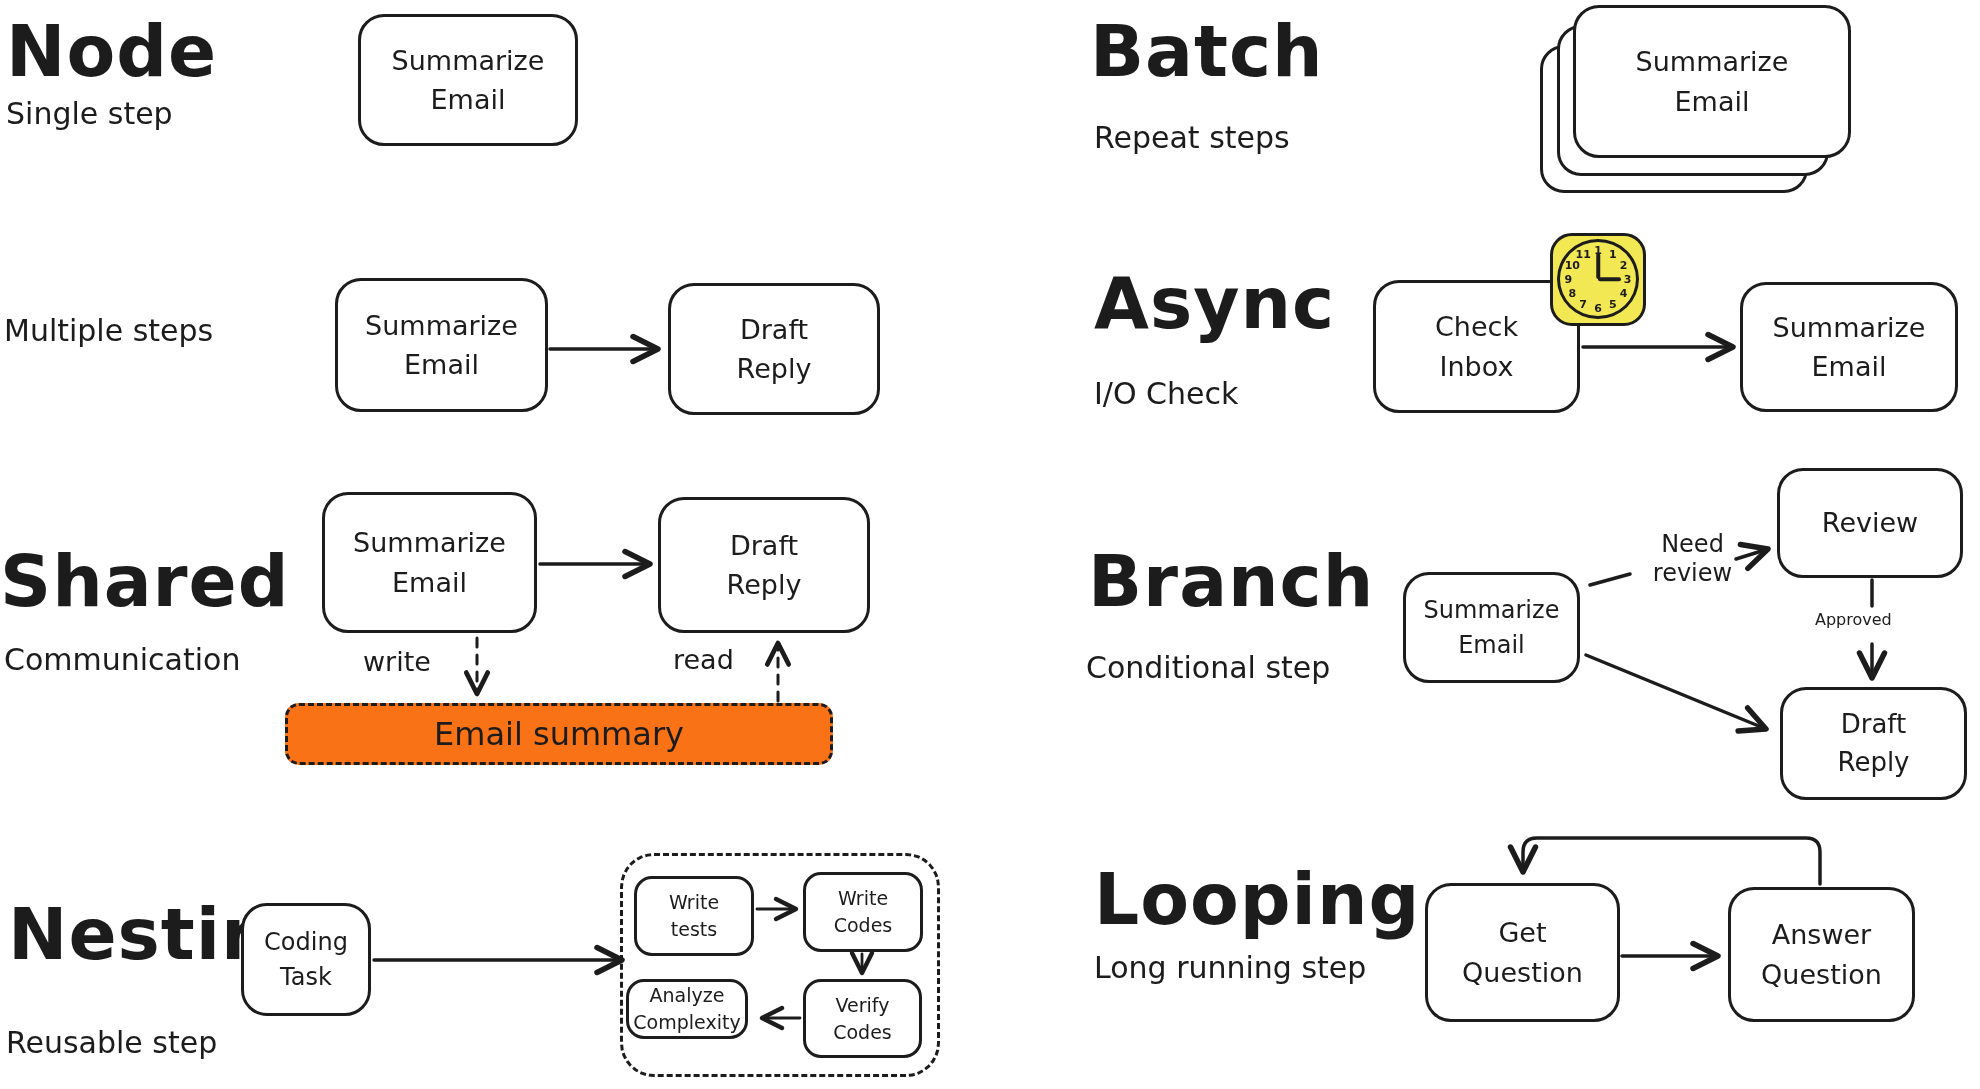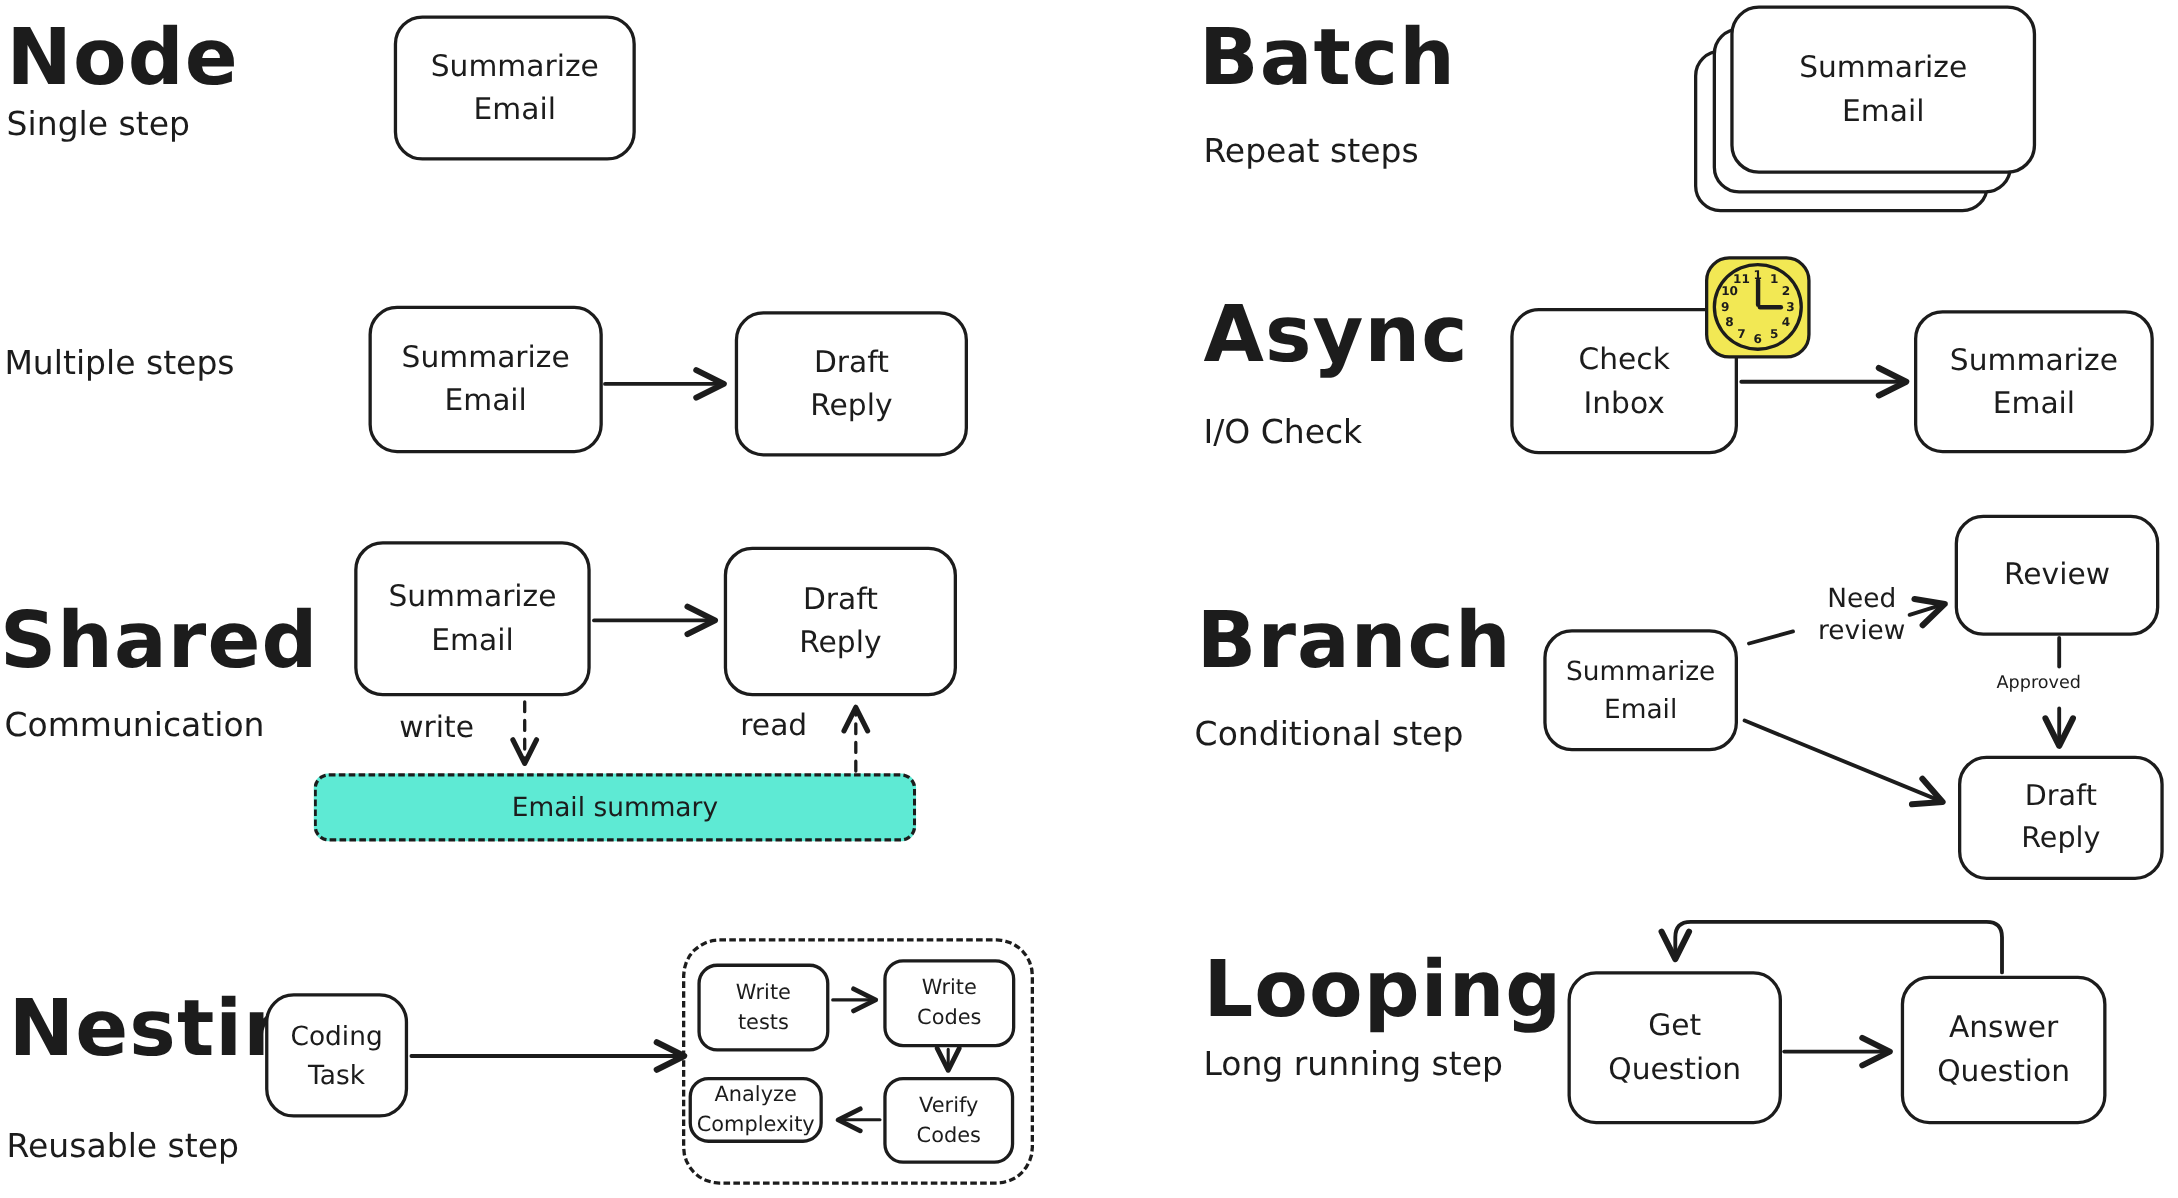--- a/index.html
+++ b/index.html
@@ -23,23 +23,23 @@
   }
   .box{
     position:absolute;border:3.5px solid var(--ink);border-radius:26px;background:#fff;
     display:flex;align-items:center;justify-content:center;text-align:center;
     white-space:pre-line;font-size:27px;line-height:1.45;color:var(--ink);
     box-sizing:border-box;z-index:3;
   }
   .box.small{font-size:19px;border-radius:18px;border-width:3px;line-height:1.4;}
   .box.md{font-size:24px;}
   .store{
-    position:absolute;border:3.5px dashed var(--ink);border-radius:14px;background:#5eead4;
+    position:absolute;border:3.5px dashed var(--ink);border-radius:14px;background:#f97316;
     display:flex;align-items:center;justify-content:center;text-align:center;
-    font-size:24px;color:var(--ink);box-sizing:border-box;z-index:2;
+    font-size:32px;color:var(--ink);box-sizing:border-box;z-index:2;
   }
   .group-dashed{
     position:absolute;border:3px dashed var(--ink);border-radius:34px;
     box-sizing:border-box;z-index:2;background:transparent;
   }
   .lbl{
     position:absolute;font-size:27px;color:var(--ink);white-space:pre-line;
     text-align:center;z-index:3;line-height:1.2;
   }
   .stack{

